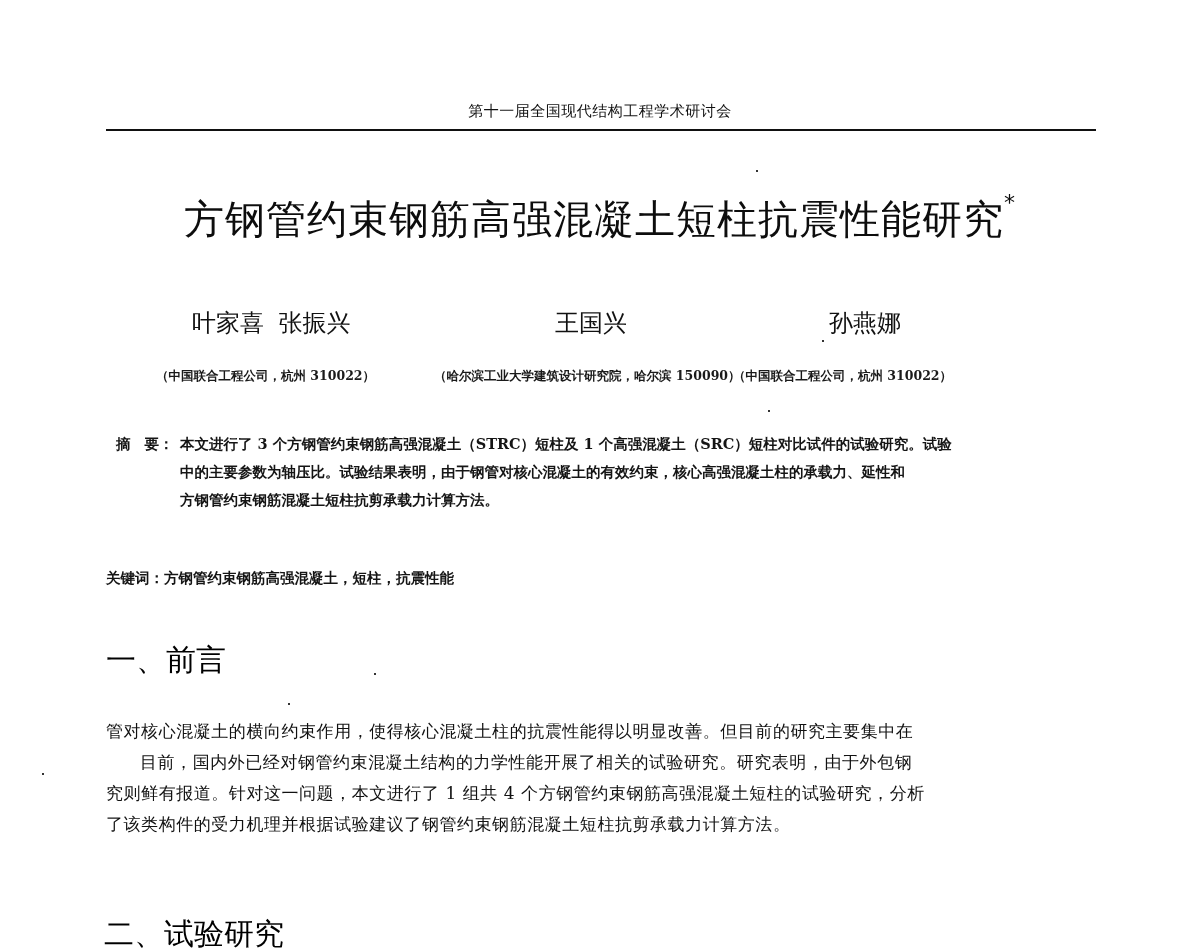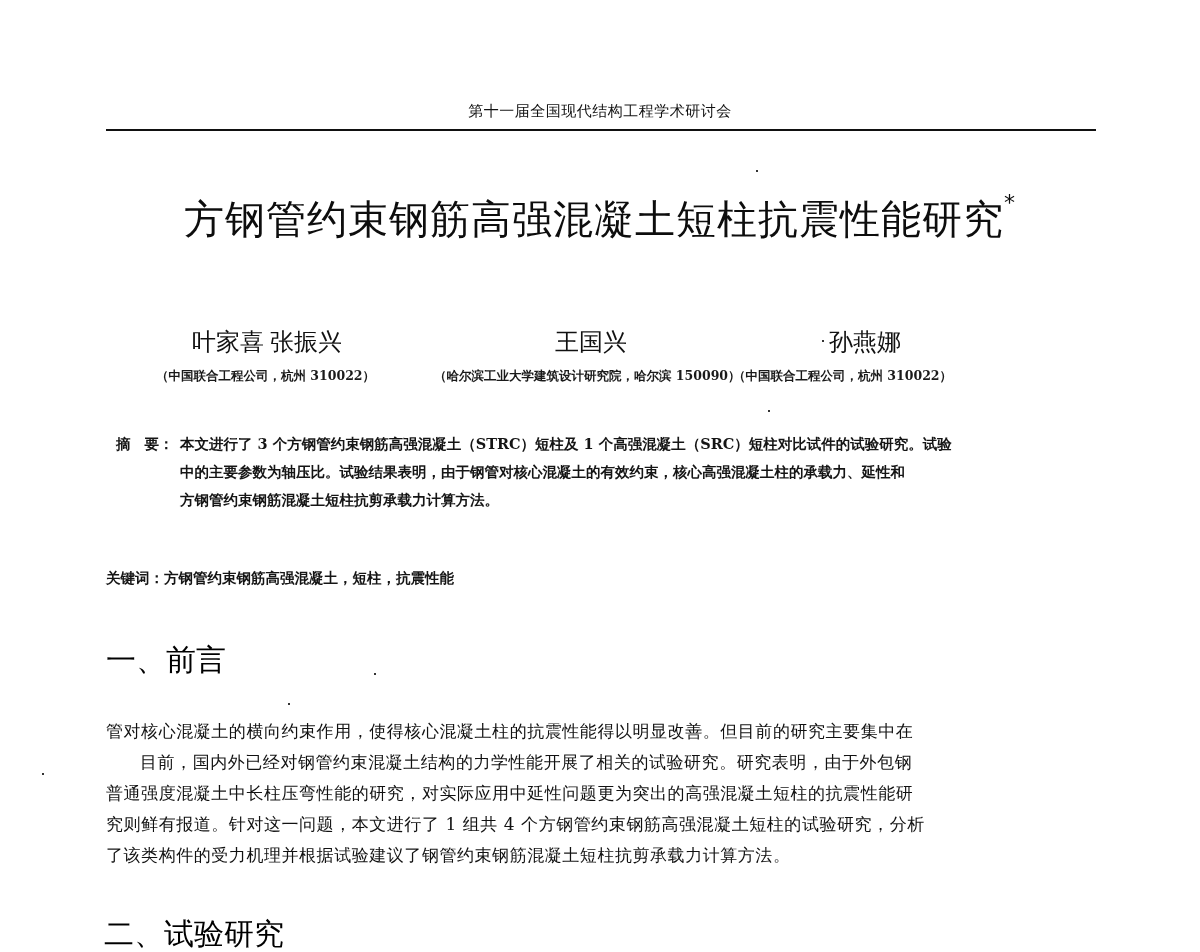--- a/index.html
+++ b/index.html
@@ -44,24 +44,23 @@
   .paper-title sup {
     font-size: 22px;
     vertical-align: top;
     position: relative;
     top: -2px;
   }
 
   
   .author {
     top: 307px;
-    font-family: Liberation Serif, serif;
+    font-family: Liberation Mono, monospace;
     font-size: 24px;
     color: #111;
-    margin-top: 19px;
   }
   .author-1 { left: 192px; }
   .author-2 { left: 555px; }
   .author-3 { left: 829px; }
 
   .affil {
     top: 368px;
     font-family: "DejaVu Serif", "Liberation Serif", serif;
     font-size: 12.5px;
     font-weight: bold;
@@ -154,21 +153,20 @@
   </div>
 </div>
 
 <div class="abs keywords"><span>关键词：</span><span>方钢管约束钢筋高强混凝土，短柱，抗震性能</span></div>
 
 <div class="abs section-heading section-1">一、前言</div>
 
 <div class="abs body-para">
   <span class="body-line">管对核心混凝土的横向约束作用，使得核心混凝土柱的抗震性能得以明显改善。但目前的研究主要集中在</span>
   <span class="body-line indent">目前，国内外已经对钢管约束混凝土结构的力学性能开展了相关的试验研究。研究表明，由于外包钢</span>
-  <span class="body-line">普通强度混凝土中长柱压弯性能的研究，对实际应用中延性问题更为突出的高强混凝土短柱的抗震性能研</span>
   <span class="body-line">究则鲜有报道。针对这一问题，本文进行了 1 组共 4 个方钢管约束钢筋高强混凝土短柱的试验研究，分析</span>
   <span class="body-line">了该类构件的受力机理并根据试验建议了钢管约束钢筋混凝土短柱抗剪承载力计算方法。</span>
 </div>
 
 <div class="abs section-heading section-2">二、试验研究</div>
 
 <div class="abs speck" style="left:756px;top:170px;"></div>
 <div class="abs speck" style="left:822px;top:340px;"></div>
 <div class="abs speck" style="left:768px;top:410px;"></div>
 <div class="abs speck" style="left:288px;top:703px;"></div>

